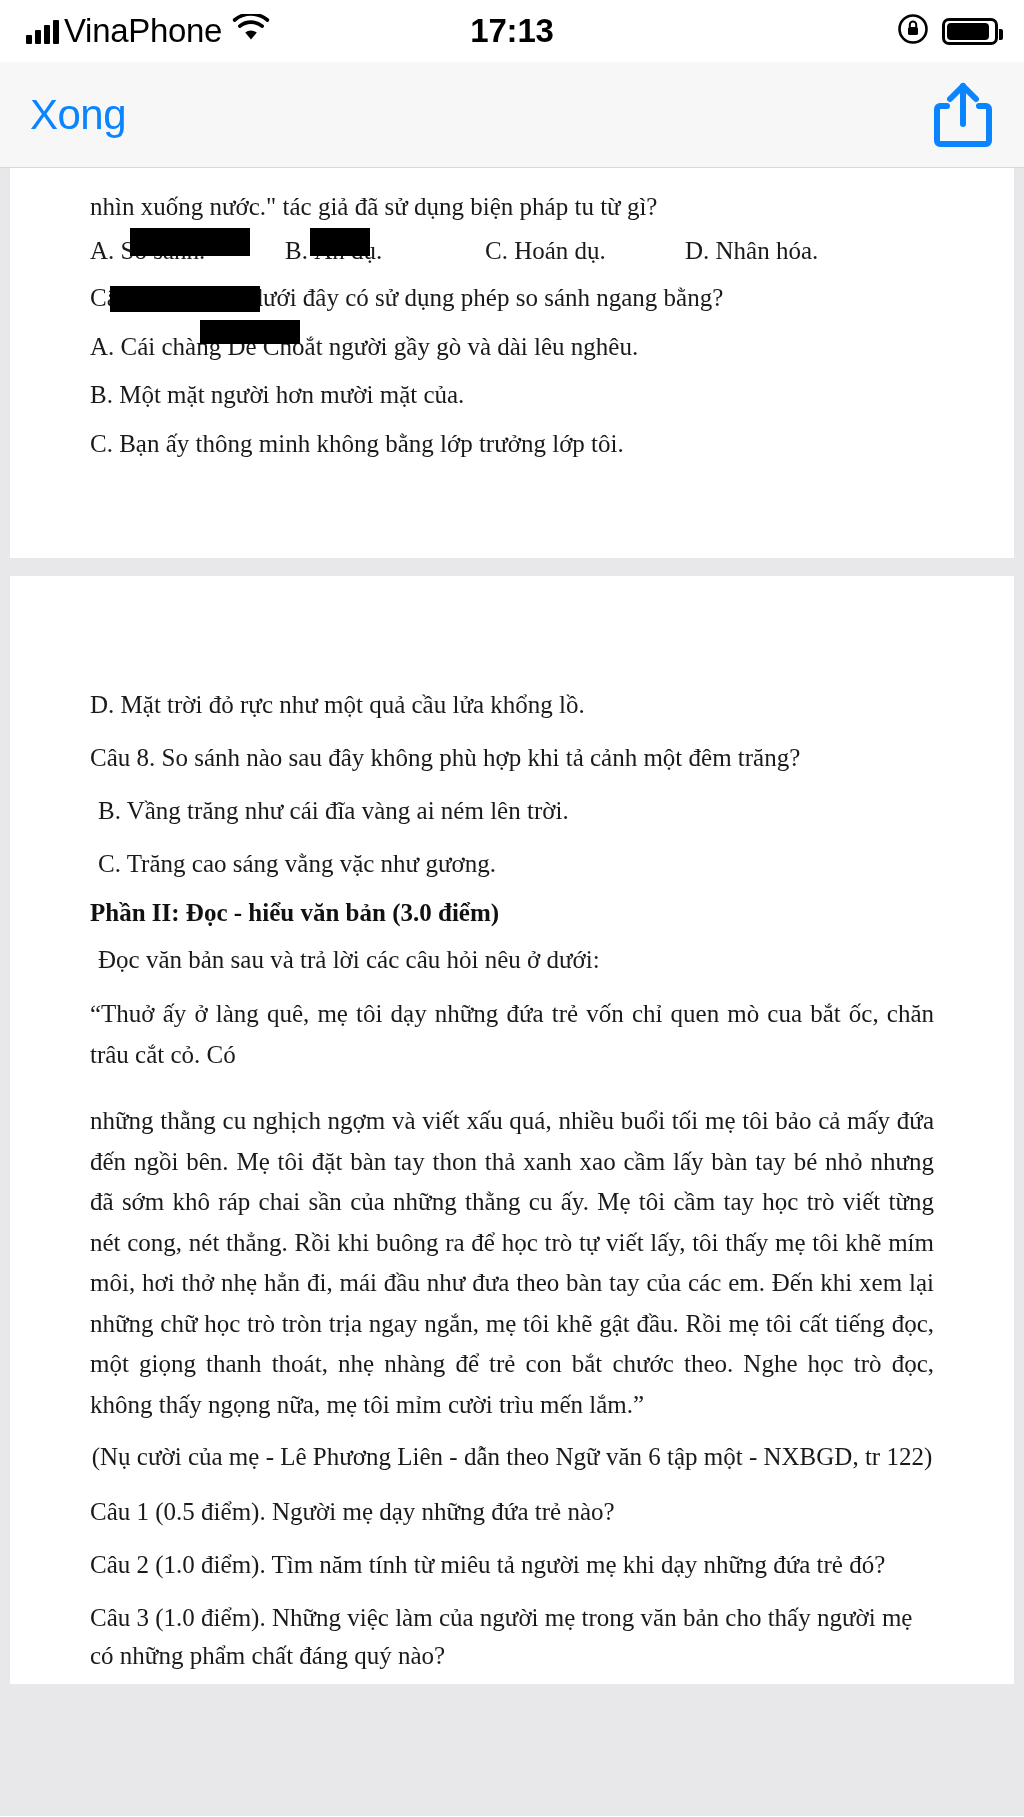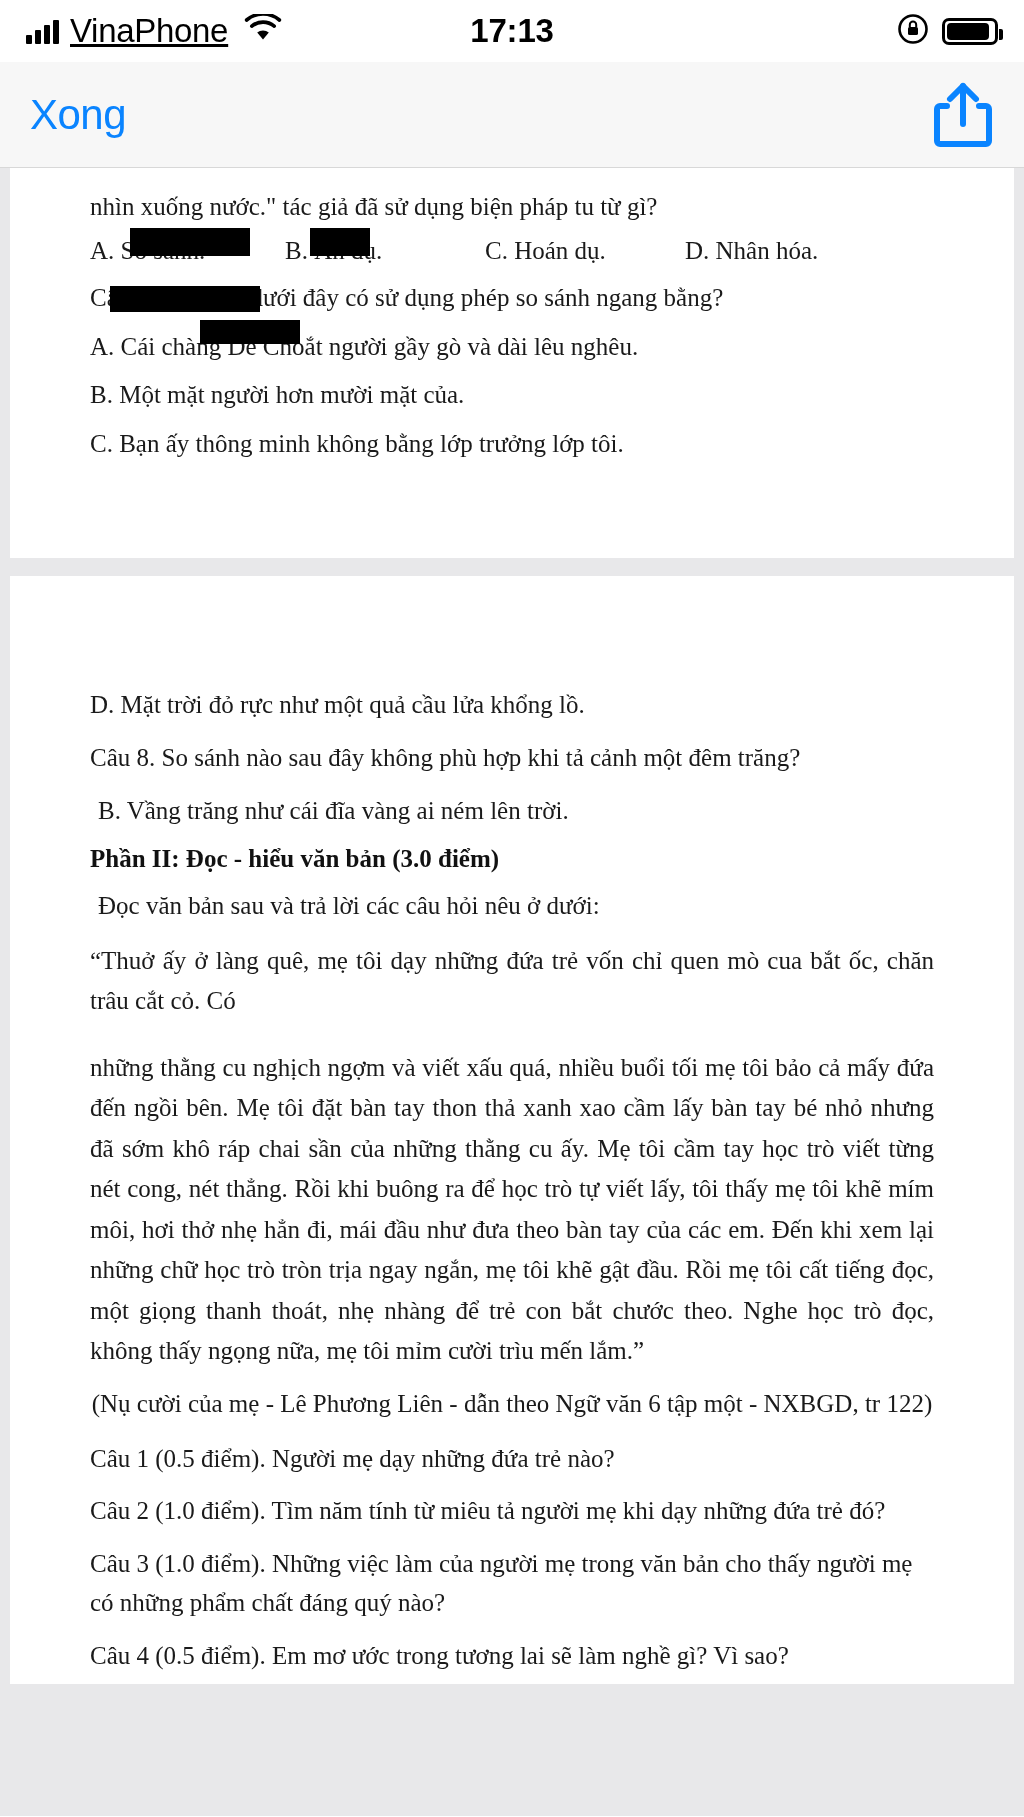--- a/index.html
+++ b/index.html
@@ -18,22 +18,21 @@
     height: 62px;
     background: #ffffff;
     display: flex;
     align-items: center;
     padding: 0 26px;
     position: relative;
   }
   .status-left {
     display: flex;
     align-items: center;
-    gap: 11px;
-    text-decoration: underline;
+    gap: 5px;
   }
   .signal-bars {
     display: flex;
     align-items: flex-end;
     gap: 3px;
     height: 26px;
   }
   .signal-bars i {
     display: block;
     width: 6px;
@@ -278,20 +277,21 @@
     <div class="redact" style="left:100px; top:118px; width:150px; height:26px;"></div>
     <div class="redact" style="left:190px; top:152px; width:100px; height:24px;"></div>
   </div>
 
   <div class="page-gap"></div>
 
   <div class="page page-bottom">
     <p class="q">D. Mặt trời đỏ rực như một quả cầu lửa khổng lồ.</p>
     <p class="q">Câu 8. So sánh nào sau đây không phù hợp khi tả cảnh một đêm trăng?</p>
     <p class="indent-opt">B. Vầng trăng như cái đĩa vàng ai ném lên trời.</p>
+    <p class="indent-opt">C. Trăng cao sáng vằng vặc như gương.</p>
 
     <p class="bold-head">Phần II: Đọc - hiểu văn bản (3.0 điểm)</p>
     <p class="indent-opt">Đọc văn bản sau và trả lời các câu hỏi nêu ở dưới:</p>
 
     <p class="para noindent">“Thuở ấy ở làng quê, mẹ tôi dạy những đứa trẻ vốn chỉ quen mò cua bắt ốc, chăn trâu cắt cỏ. Có</p>
     <p class="para">những thằng cu nghịch ngợm và viết xấu quá, nhiều buổi tối mẹ tôi bảo cả mấy đứa đến ngồi bên. Mẹ tôi đặt bàn tay thon thả xanh xao cầm lấy bàn tay bé nhỏ nhưng đã sớm khô ráp chai sần của những thằng cu ấy. Mẹ tôi cầm tay học trò viết từng nét cong, nét thẳng. Rồi khi buông ra để học trò tự viết lấy, tôi thấy mẹ tôi khẽ mím môi, hơi thở nhẹ hẳn đi, mái đầu như đưa theo bàn tay của các  em. Đến khi xem lại những chữ học trò tròn trịa ngay ngắn, mẹ tôi khẽ gật đầu. Rồi mẹ tôi cất tiếng đọc, một giọng thanh thoát, nhẹ nhàng để trẻ con bắt chước theo. Nghe học trò đọc, không thấy ngọng nữa, mẹ tôi mỉm cười trìu mến lắm.”</p>
     <p class="source">(Nụ cười của mẹ - Lê Phương Liên - dẫn theo Ngữ văn 6 tập một - NXBGD, tr 122)</p>
 
     <p class="q">Câu 1 (0.5 điểm). Người mẹ dạy những đứa trẻ nào?</p>
     <p class="q">Câu 2 (1.0 điểm). Tìm năm tính từ miêu tả người mẹ khi dạy những đứa trẻ đó?</p>

